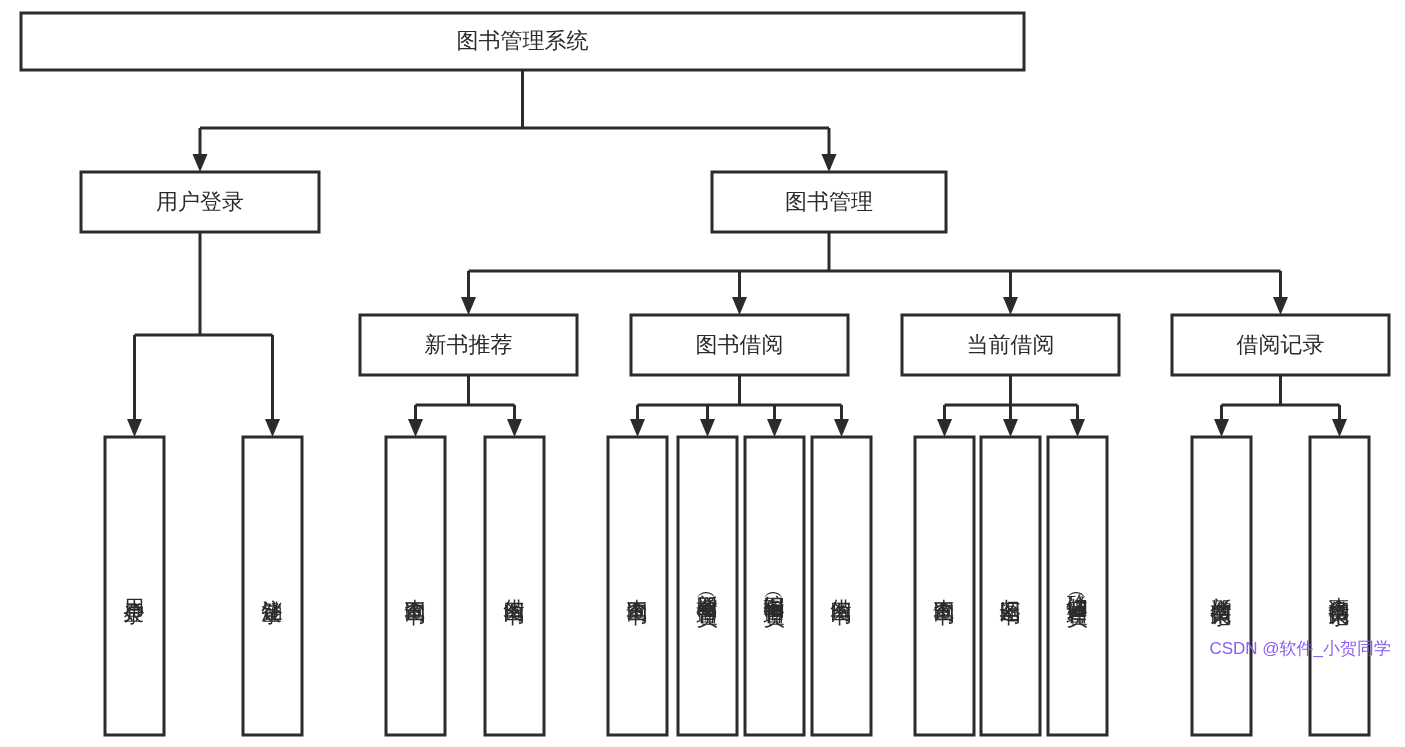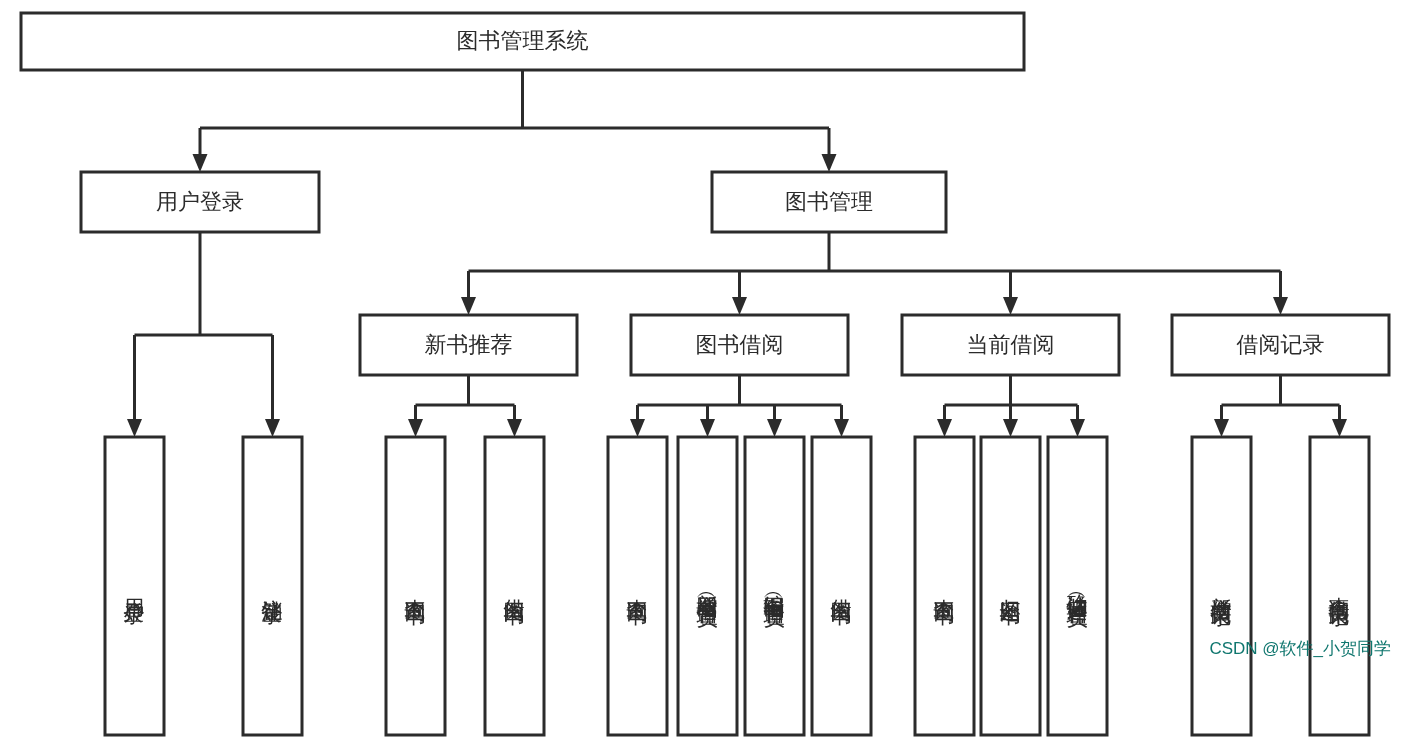--- a/index.html
+++ b/index.html
@@ -48,21 +48,21 @@
   .arrow-head {
     fill: #2b2b2b;
     stroke: none;
   }
   .watermark {
     position: absolute;
     right: 14px;
     bottom: 6px;
     font-family: "Liberation Sans", "DejaVu Sans", sans-serif;
     font-size: 17px;
-    color: #0f766e;
+    color: #8b5cf6;
     white-space: nowrap;
     user-select: none;
   }
 </style>
 </head>
 <body>
 
 <div id="diagram-root">
   <svg id="flow" viewBox="0 0 1405 747">
     <g id="edges-layer">

